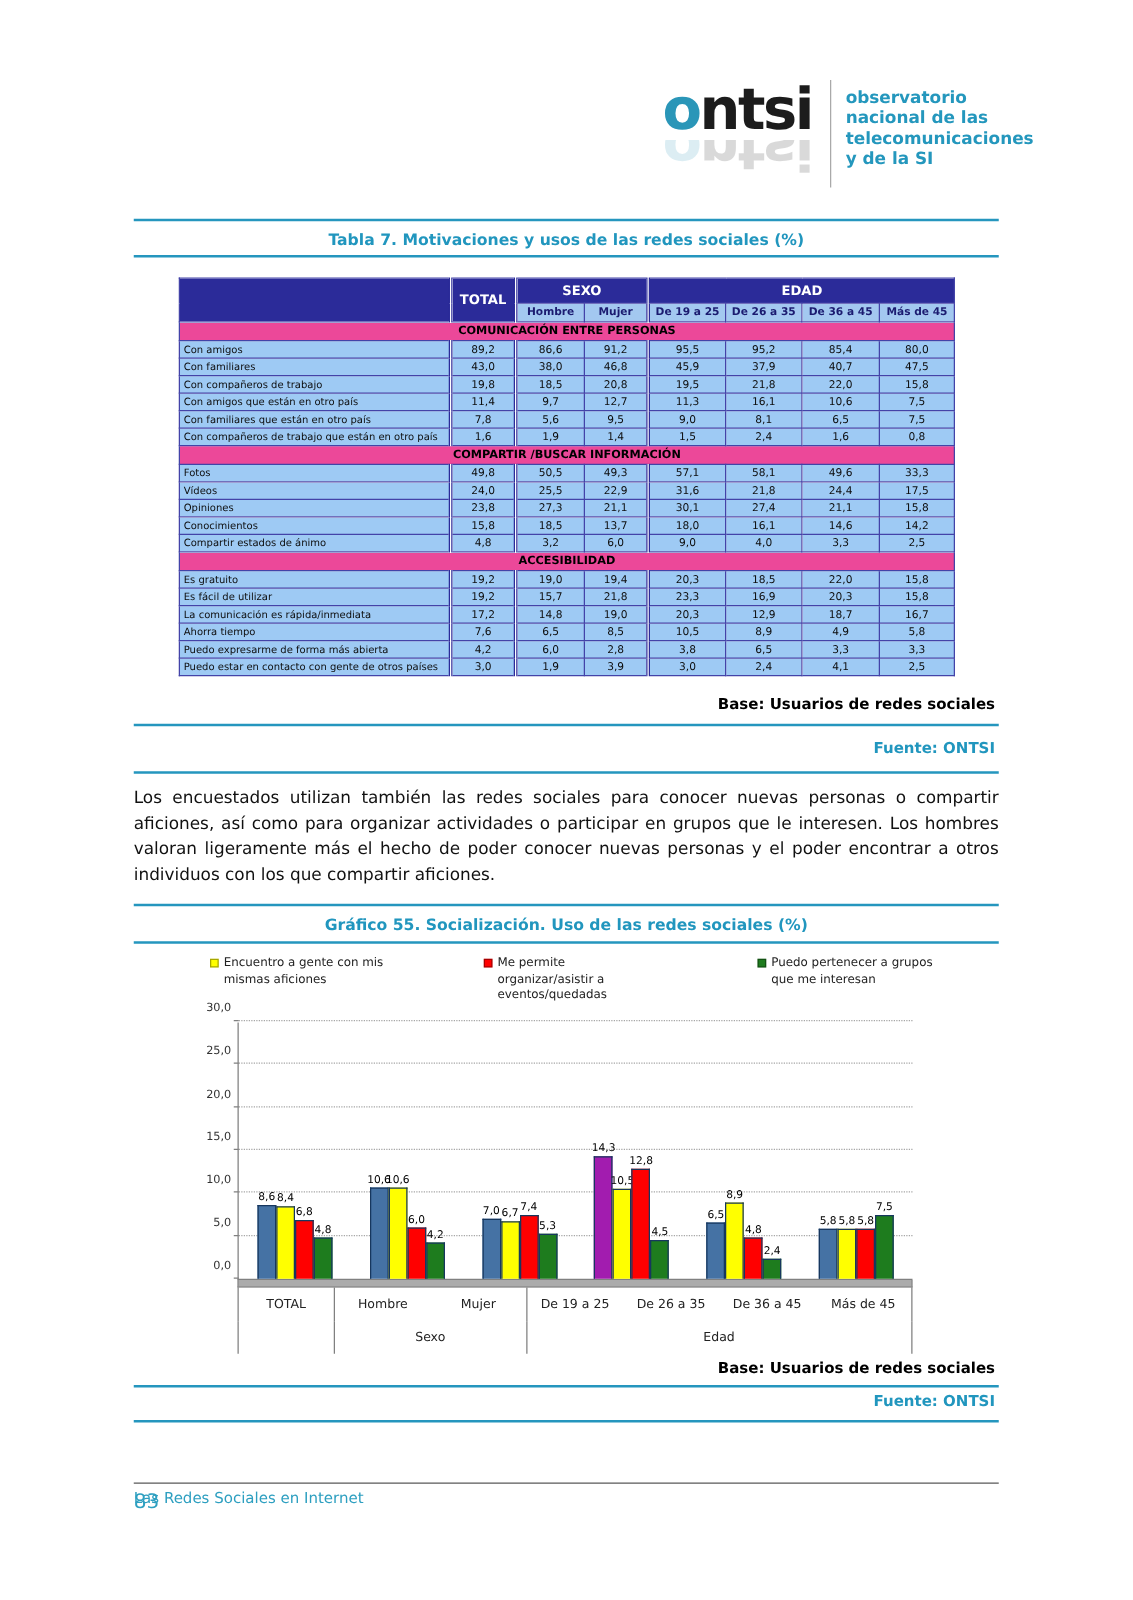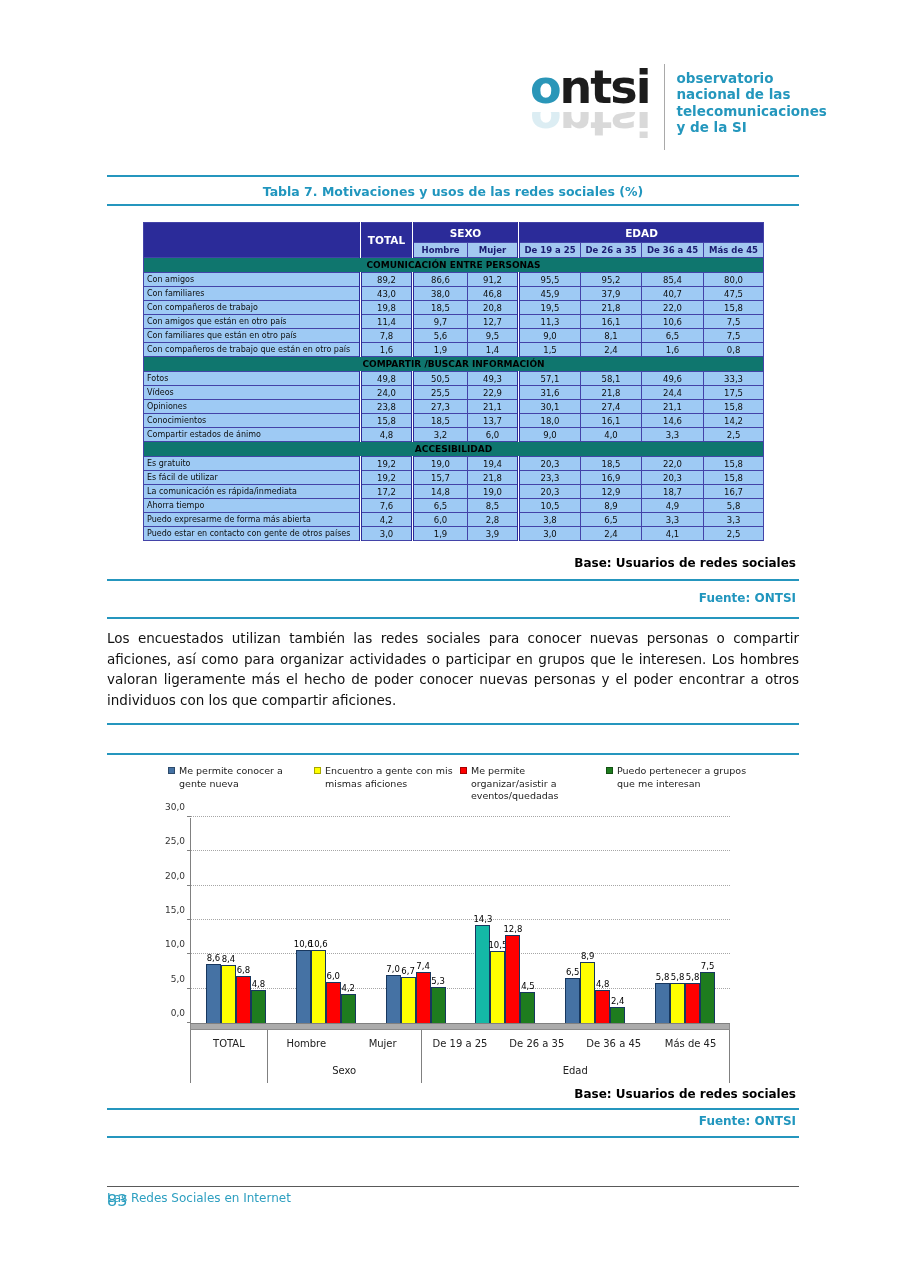--- a/index.html
+++ b/index.html
@@ -22,21 +22,21 @@
   .rule-thin { position:absolute; left:107px; width:692px; height:1px; background:#595959; }
   .sec-title { position:absolute; left:107px; width:692px; text-align:center; color:#2196BE; font-weight:bold; font-size:12.5px; }
   .base-note { position:absolute; left:107px; width:689px; text-align:right; font-weight:bold; font-size:12px; color:#000; }
   .fuente { position:absolute; left:107px; width:689px; text-align:right; font-weight:bold; font-size:12px; color:#2196BE; }
 
   
   .dtable { position:absolute; left:143px; top:222px; width:620px; border-collapse:collapse; table-layout:fixed; background:#fff; border:1px solid #2B2B99; }
   .dtable td { border:1px solid #4343A8; overflow:hidden; white-space:nowrap; }
   .dtable .corner, .dtable .h1 { background:#2B2B99; color:#fff; font-weight:bold; font-size:10.5px; text-align:center; }
   .dtable .h2 { background:#A3C8F0; color:#1b1b70; font-weight:bold; font-size:8.5px; text-align:center; height:15px; }
-  .dtable .sec td { background:#0f766e; color:#000; font-weight:bold; font-size:9px; text-align:center; height:15px; }
+  .dtable .sec td { background:#ec4899; color:#000; font-weight:bold; font-size:9px; text-align:center; height:15px; }
   .dtable .lbl { background:#9ECAF4; font-size:8px; color:#0d0d0d; text-align:left; padding-left:3px; height:14px;margin-left:22px; }
   .dtable .val { background:#9ECAF4; font-size:8.5px; color:#0d0d0d; text-align:center; height:14px; }
   .dtable .dsep { border-left:3px double #2B2B99; }
   .dtable tr.hrow1 td { height:20px; }
 
   
   .para { position:absolute; left:107px; top:628px; width:692px; font-size:13.5px; line-height:20.5px; text-align:justify; color:#111; }
 
   
   .legend { position:absolute; left:168px; top:765px; width:580px; display:flex; justify-content:space-between; }
@@ -298,27 +298,24 @@
   </table>
 
   <div class="base-note" style="top:556px">Base: Usuarios de redes sociales</div>
   <div class="rule" style="top:579px"></div>
   <div class="fuente" style="top:591px">Fuente: ONTSI</div>
   <div class="rule" style="top:617px"></div>
 
   <div class="para">Los encuestados utilizan también las redes sociales para conocer nuevas personas o compartir aficiones, así como para organizar actividades o participar en grupos que le interesen. Los hombres valoran ligeramente más el hecho de poder conocer nuevas personas y el poder encontrar a otros individuos con los que compartir aficiones.</div>
 
   <div class="rule" style="top:723px"></div>
+  <div class="sec-title" style="top:732px">Gráfico 55. Socialización. Uso de las redes sociales (%)</div>
   <div class="rule" style="top:753px"></div>
 
   <div class="legend">
-      <div class="legend-item">
-        <span class="legend-swatch" style="background: rgb(69, 114, 164);"></span>
-        <span>Me permite conocer a gente nueva</span>
-      </div>
       <div class="legend-item">
         <span class="legend-swatch" style="background: rgb(255, 255, 0);"></span>
         <span>Encuentro a gente con mis mismas aficiones</span>
       </div>
       <div class="legend-item">
         <span class="legend-swatch" style="background: rgb(255, 0, 0);"></span>
         <span>Me permite organizar/asistir a eventos/quedadas</span>
       </div>
       <div class="legend-item">
         <span class="legend-swatch" style="background: rgb(30, 124, 30);"></span>
@@ -385,21 +382,21 @@
               <span class="bar-label">6,7</span>
             </div>
             <div class="bar" style="height: 50.8133px; background: rgb(255, 0, 0);">
               <span class="bar-label">7,4</span>
             </div>
             <div class="bar" style="height: 36.3933px; background: rgb(30, 124, 30);">
               <span class="bar-label">5,3</span>
             </div>
           </div>
           <div class="group">
-            <div class="bar" style="height: 98.1933px; background: #14b8a6;">
+            <div class="bar" style="height: 98.1933px; background: #a21caf;">
               <span class="bar-label">14,3</span>
             </div>
             <div class="bar" style="height: 72.1px; background: rgb(255, 255, 0);">
               <span class="bar-label">10,5</span>
             </div>
             <div class="bar" style="height: 87.8933px; background: rgb(255, 0, 0);">
               <span class="bar-label">12,8</span>
             </div>
             <div class="bar" style="height: 30.9px; background: rgb(30, 124, 30);">
               <span class="bar-label">4,5</span>

